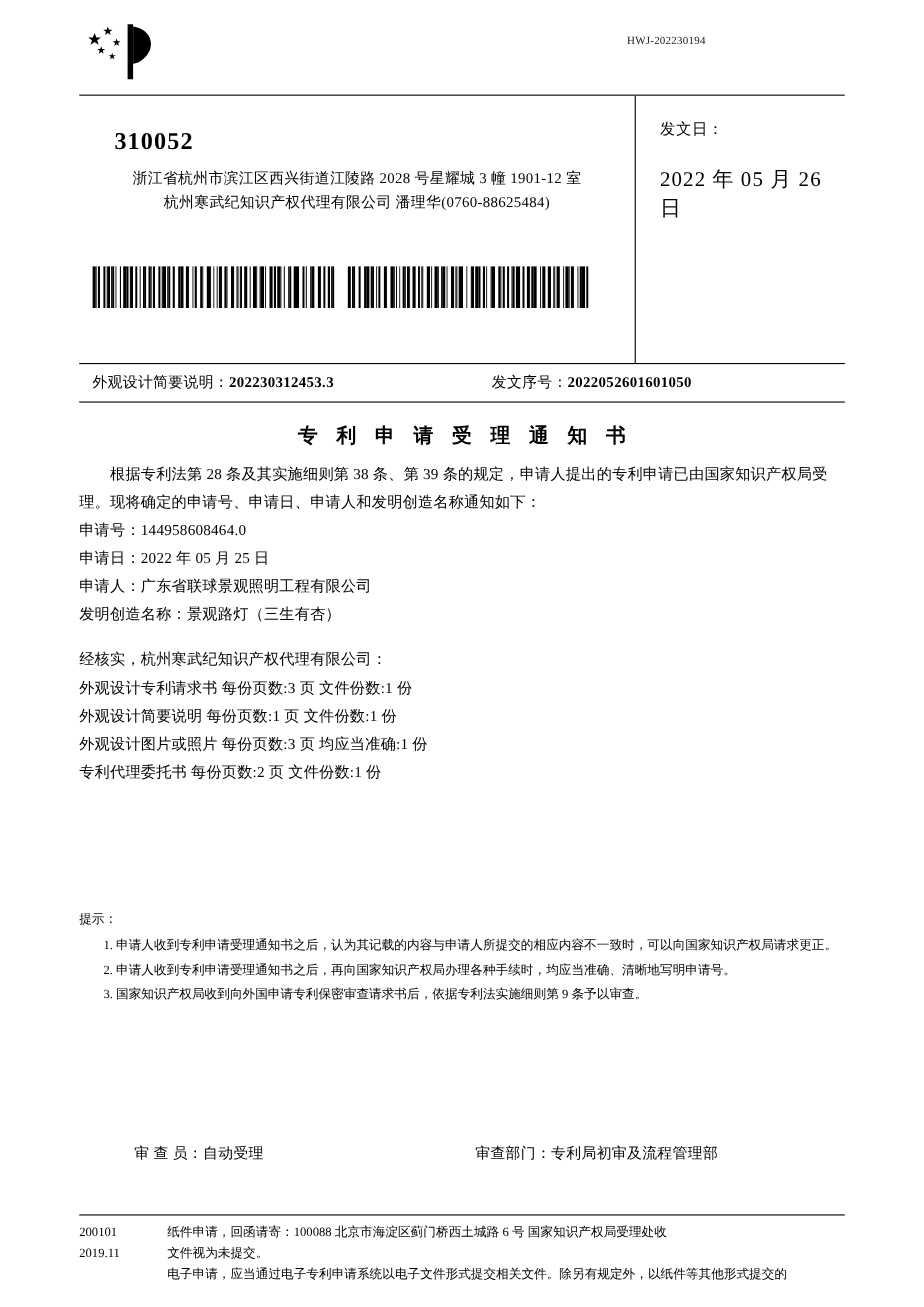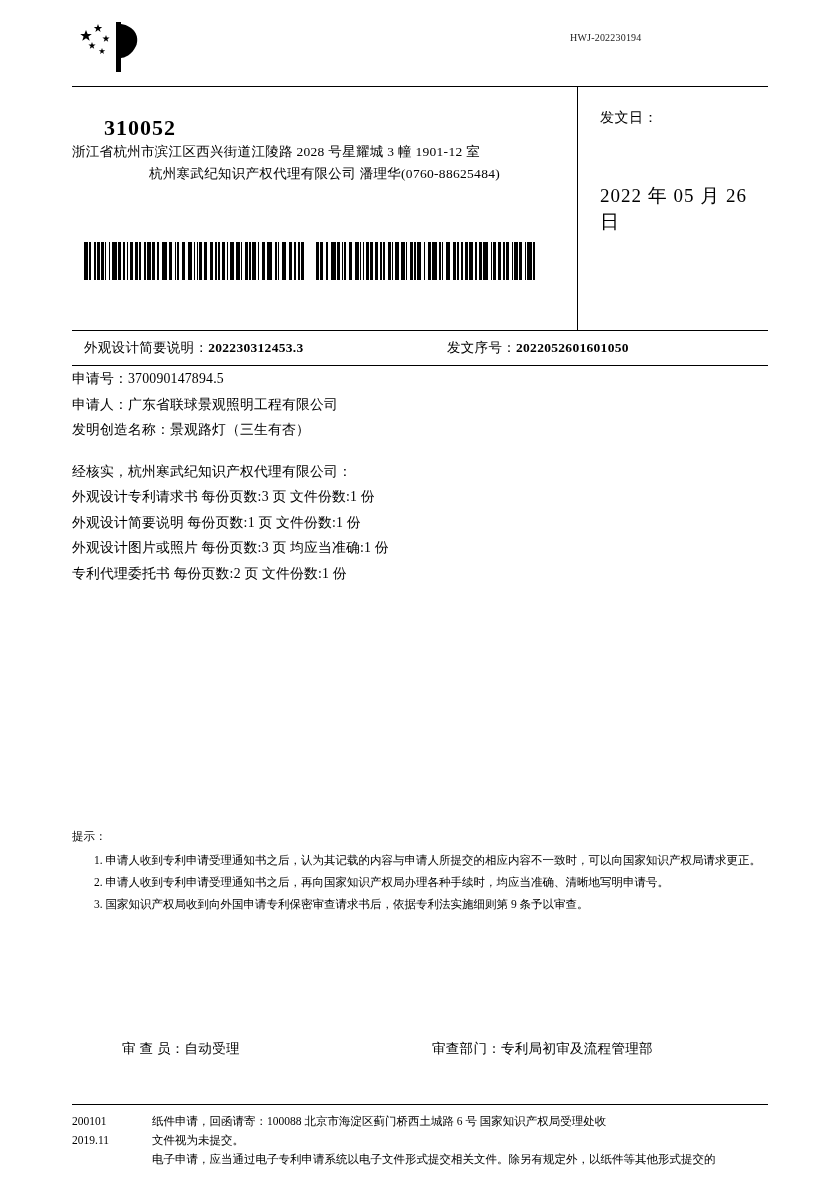--- a/index.html
+++ b/index.html
@@ -88,38 +88,39 @@
   .zip {
     font-family: "Liberation Serif", serif;
     font-weight: bold;
     font-size: 22px;
     margin-top: 28px;
     margin-left: 32px;
     letter-spacing: 1px;
   }
   .addr-line {
     font-size: 13.5px;
-    text-align: left;
+    text-align: center;
+    margin-top: 10px;
     line-height: 1.6;
     letter-spacing: 0.3px;
   }
   .addr-line2 {
     font-size: 13.5px;
     text-align: center;
     line-height: 1.6;
     letter-spacing: 0.3px;
   }
   .issue-label {
     font-size: 14px;
     margin-top: 22px;
     letter-spacing: 0.5px;
   }
   .issue-date {
     font-size: 19px;
-    margin-top: 56px;
+    margin-top: 23px;
     letter-spacing: 1px;
     font-family: "Liberation Serif", serif;
   }
 
   
   .barcodes {
     position: absolute;
     top: 155px;
     left: 12px;
     width: 480px;
@@ -576,23 +577,26 @@
 
   <div class="numbers-row">
     <div class="app-no">
       <span>外观设计简要说明：</span><b>202230312453.3</b>
     </div>
     <div class="seq-no">
       <span>发文序号：</span><b>2022052601601050</b>
     </div>
   </div>
 
+  <div class="main-title">专 利 申 请 受 理 通 知 书</div>
 
   <div class="body-text">
-    <div>申请号：370090147894.5</div>
+    <div class="para-indent">根据专利法第 28 条及其实施细则第 38 条、第 39 条的规定，申请人提出的专利申请已由国家知识产权局受理。现将确定的申请号、申请日、申请人和发明创造名称通知如下：</div>
+    <div>申请号：144958608464.0</div>
+    <div>申请日：2022 年 05 月 25 日</div>
     <div>申请人：广东省联球景观照明工程有限公司</div>
     <div>发明创造名称：景观路灯（三生有杏）</div>
     <div class="spacer-16"></div>
     <div>经核实，杭州寒武纪知识产权代理有限公司：</div>
     <div>外观设计专利请求书  每份页数:3 页  文件份数:1 份</div>
     <div>外观设计简要说明  每份页数:1 页  文件份数:1 份</div>
     <div>外观设计图片或照片  每份页数:3 页  均应当准确:1 份</div>
     <div>专利代理委托书  每份页数:2 页  文件份数:1 份</div>
   </div>
 

